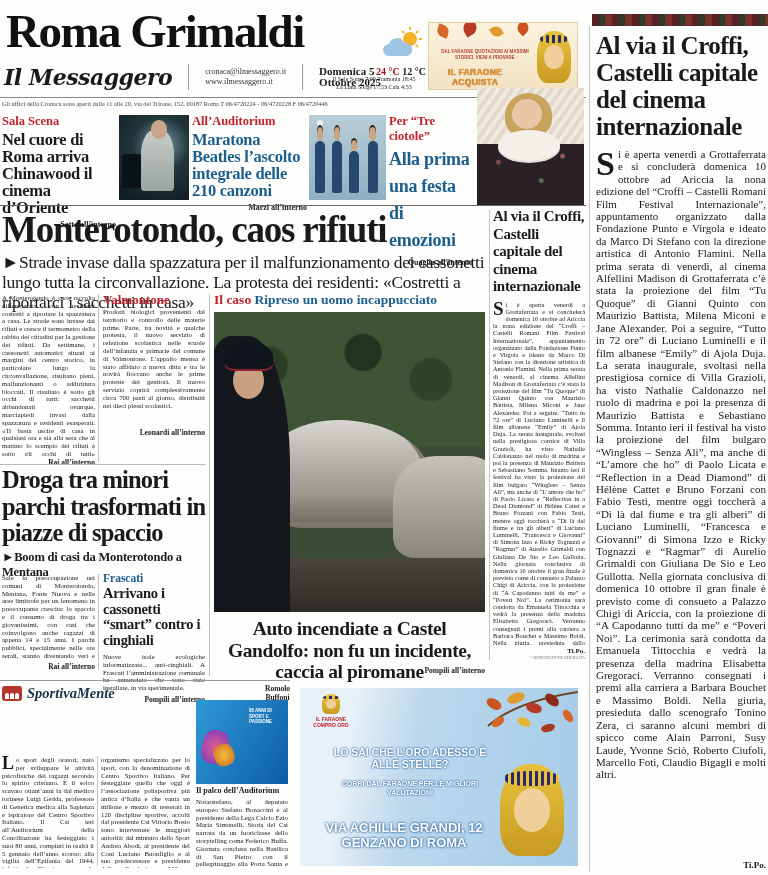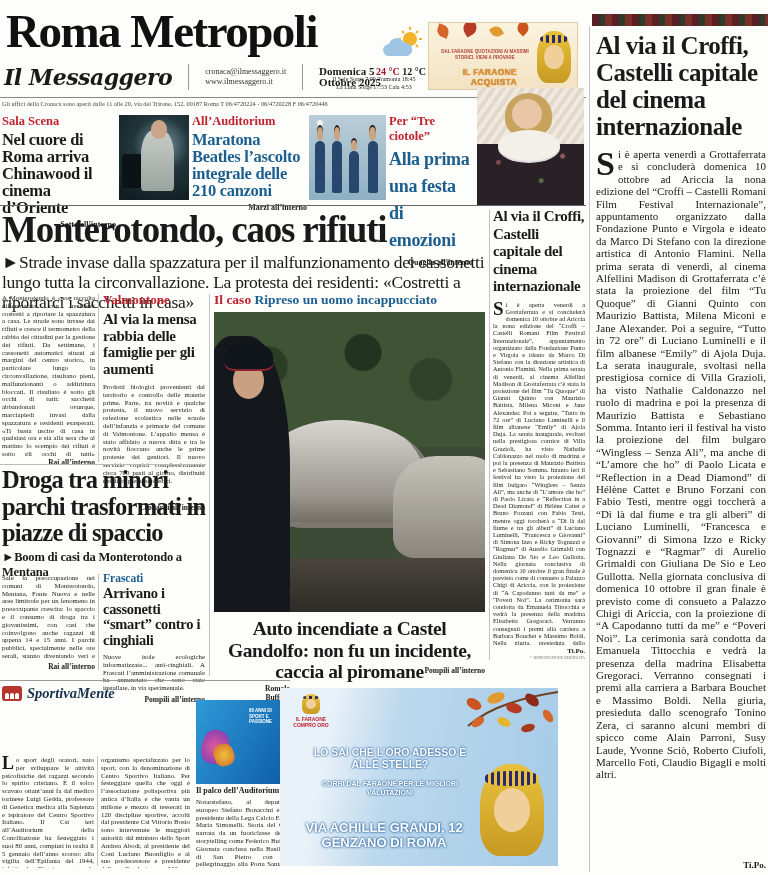--- a/index.html
+++ b/index.html
@@ -21,21 +21,21 @@
   .contact { font-size:8px; line-height:10px; color:#333; }
   .issue-date { font-size:11px; font-weight:bold; line-height:11px; }
   .weather { left:352px; top:26px; width:74px; text-align:right; }
   .weather-temps { font-size:10px; font-weight:bold; }
   .weather-temps .hi { color:#a01622; }
   .weather-lines { left:318px; top:76px; width:112px; font-size:6px; line-height:7.5px; text-align:center; color:#222; }
 
   
   .ad-top { left:428px; top:22px; width:150px; height:68px; background:linear-gradient(#fbf3df,#f3e2c2); border:1px solid #e0cda6; overflow:hidden; }
   .ad-top .tagline { position:absolute; left:6px; top:26px; width:100px; font-family:"Liberation Sans",sans-serif; font-size:4.5px; line-height:5.5px; color:#b3403a; font-weight:bold; text-align:center; }
-  .ad-top .big { position:absolute; left:4px; top:44px; width:84px; font-family:"Liberation Sans",sans-serif; font-size:8.5px; font-weight:bold; color:#e8932b; text-shadow:0 0 1px #7a4a10; text-align:right; letter-spacing:0.3px; }
+  .ad-top .big { position:absolute; left:4px; top:44px; width:84px; font-family:"Liberation Sans",sans-serif; font-size:8.5px; font-weight:bold; color:#e8932b; text-shadow:0 0 1px #7a4a10; text-align:center; letter-spacing:0.3px; }
   .leaf { position:absolute; border-radius:0 60% 0 60%; }
   .pharaoh { position:absolute; background:linear-gradient(#e8c23c,#c79a22); border-radius:45% 45% 30% 30%; }
   .pharaoh::before { content:""; position:absolute; left:22%; top:26%; width:56%; height:48%; background:#f0cf9a; border-radius:50%; }
   .pharaoh::after { content:""; position:absolute; left:8%; top:8%; width:84%; height:16%; background:repeating-linear-gradient(90deg,#2b2b6b 0 3px,#e8c23c 3px 6px); border-radius:40%; }
 
   
   .photo-strip { left:592px; top:14px; width:176px; height:12px; background:repeating-linear-gradient(90deg,#5a1f22 0 7px,#2e3b2a 7px 13px,#7a3028 13px 20px); }
   .col-e { left:596px; top:32px; width:170px; height:838px; display:flex; flex-direction:column; }
   .col-e h1 { font-size:25px; line-height:27px; font-weight:bold; letter-spacing:-0.5px; margin-bottom:8px; }
   .col-e .body { flex:1 1 auto; overflow:hidden; font-size:11px; line-height:12.4px; text-align:justify; }
@@ -118,36 +118,36 @@
   .csi-c1 { left:2px; top:756px; width:92px; height:112px; overflow:hidden; }
   .csi-c1 .body-txt::first-letter { float:left; font-size:18px; line-height:15px; font-weight:bold; padding-right:2px; }
   .csi-c2 { left:101px; top:756px; width:89px; height:112px; overflow:hidden; }
   .csi-c3 { left:196px; top:798px; width:92px; height:70px; overflow:hidden; }
   .poster { left:196px; top:700px; width:92px; height:84px; background:linear-gradient(120deg,#2f9ad8,#0d5ca6); overflow:hidden; }
   .poster .streak { position:absolute; border-radius:40%; }
   .poster .txt { position:absolute; right:5px; top:8px; width:34px; font-family:"Liberation Sans",sans-serif; font-size:4.5px; line-height:5.5px; color:#fff; font-weight:bold; }
   .poster-caption { left:196px; top:786px; width:92px; font-size:8px; font-weight:bold; }
 
   
-  .ad-bottom { left:280px; top:688px; width:278px; height:178px; background:linear-gradient(100deg,#e8f1f8 0 18%, #bcd8ed 40%, #a5cbe7); overflow:hidden; }
+  .ad-bottom { left:300px; top:688px; width:278px; height:178px; background:linear-gradient(100deg,#e8f1f8 0 18%, #bcd8ed 40%, #a5cbe7); overflow:hidden; }
   .ad-bottom .mini-logo { position:absolute; left:8px; top:6px; width:46px; text-align:center; }
   .ad-bottom .mini-logo .ph { position:relative; margin:0 auto; width:18px; height:20px; }
   .ad-bottom .mini-logo .t { font-family:"Liberation Sans",sans-serif; font-size:5px; line-height:6px; font-weight:bold; color:#c0222c; margin-top:2px; }
   .ad-bottom .l1 { position:absolute; left:30px; top:58px; width:160px; font-family:"Liberation Sans",sans-serif; font-weight:bold; font-size:10.5px; line-height:12px; color:#fff; text-align:center; text-shadow:0 0 2px #2a62a0,0 0 2px #2a62a0; }
   .ad-bottom .l2 { position:absolute; left:30px; top:92px; width:160px; font-family:"Liberation Sans",sans-serif; font-weight:bold; font-size:7px; line-height:8.5px; color:#fff; text-align:center; text-shadow:0 0 2px #2a62a0,0 0 2px #2a62a0; }
   .ad-bottom .l3 { position:absolute; left:14px; top:132px; width:180px; font-family:"Liberation Sans",sans-serif; font-weight:bold; font-size:13px; line-height:15px; color:#fff; text-align:center; text-shadow:0 0 2px #2a62a0,0 0 3px #2a62a0; }
   .ad-bottom .big-pharaoh { right:14px; bottom:10px; width:64px; height:92px; }
   .branch { position:absolute; right:0; top:0; width:150px; height:70px; }
 </style>
 </head>
 <body>
 
 <div id="page">
 
-  <div class="abs masthead-title">Roma Metropoli</div>
+  <div class="abs masthead-title">Roma Grimaldi</div>
   <div class="abs logo-row">
     <span class="messaggero-logo">Il Messaggero</span>
     <span class="hdr-sep"></span>
     <span class="contact">
       <span style="display:block">cronaca@ilmessaggero.it</span>
       <span style="display:block">www.ilmessaggero.it</span>
     </span>
     <span class="hdr-sep"></span>
     <span class="issue-date">
       <span style="display:block">Domenica 5</span>
@@ -233,21 +233,20 @@
   <div class="abs lead-sub">►Strade invase dalla spazzatura per il malfunzionamento dei cassonetti lungo tutta la circonvallazione. La protesta dei residenti: «Costretti a riportarci i sacchetti in casa»</div>
 
   <div class="abs col-a">
     <div class="body-txt">A Monterotondo è caos raccolta differenziata con residenti costretti a riportare la spazzatura a casa. Le strade sono invase dai rifiuti e cresce il termometro della rabbia dei cittadini per la gestione dei rifiuti. Da settimane, i cassonetti automatici situati ai margini del centro storico, in particolare lungo la circonvallazione, risultano pieni, malfunzionanti o addirittura bloccati. Il risultato è sotto gli occhi di tutti: sacchetti abbandonati ovunque, marciapiedi invasi dalla spazzatura e residenti esasperati. «Ti basta uscire di casa in qualsiasi ora e sia alla sera che al mattino lo scempio dei rifiuti è sotto gli occhi di tutti» denunciano alcuni abitanti ormai all’esasperazione.</div>
     <div class="byline">Rai all’interno</div>
   </div>
   <div class="vrule" style="left:98px;top:294px;height:168px"></div>
 
   <div class="abs col-b">
     <div class="kicker red" style="font-size:13px">Valmontone</div>
-    <h3>Al via la mensa rabbia delle famiglie per gli aumenti</h3>
     <div class="body-txt">Prodotti biologici provenienti dal territorio e controllo delle materie prime. Parte, tra novità e qualche protesta, il nuovo servizio di refezione scolastica nelle scuole dell’infanzia e primarie del comune di Valmontone. L’appalto mensa è stato affidato a nuova ditta e tra le novità fioccano anche le prime proteste dei genitori. Il nuovo servizio coprirà complessivamente circa 700 pasti al giorno, distribuiti nei dieci plessi scolastici.</div>
     <div class="byline">Leonardi all’interno</div>
   </div>
   <div class="vrule" style="left:209px;top:294px;height:382px"></div>
 
   <div class="abs caso-label">
     <span class="red">Il caso</span><span class="blue"> Ripreso un uomo incappucciato</span>
   </div>
   <div class="abs photo-cars">
     <div class="foliage"></div>

